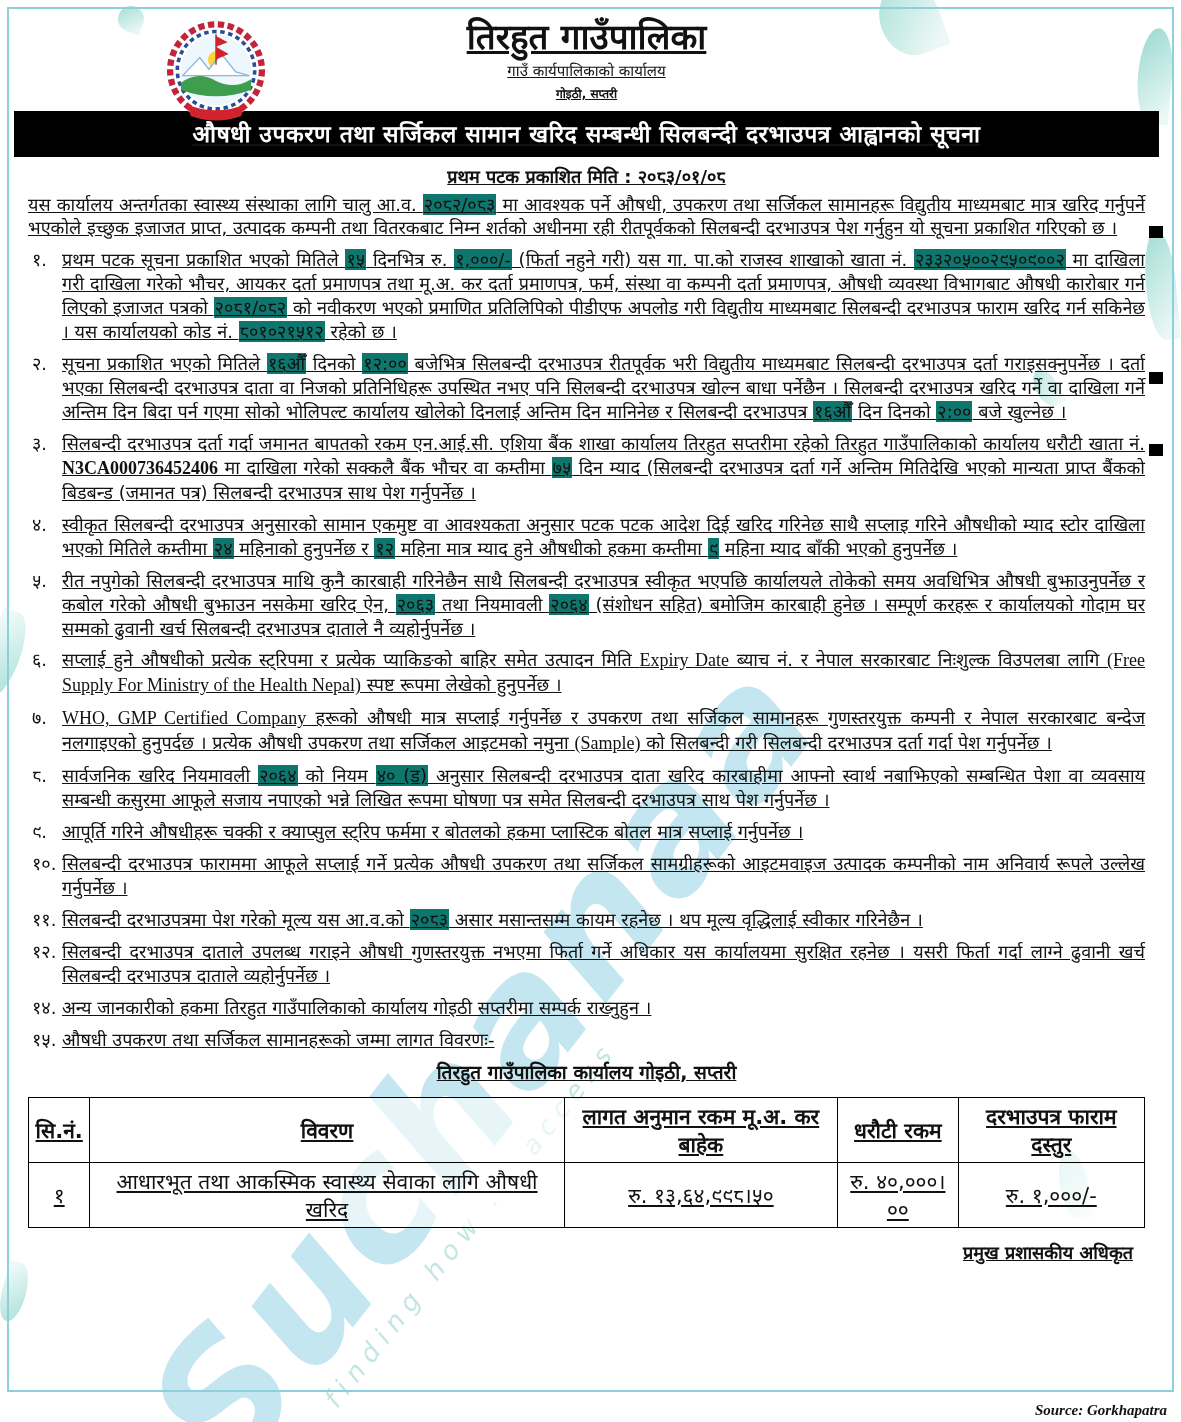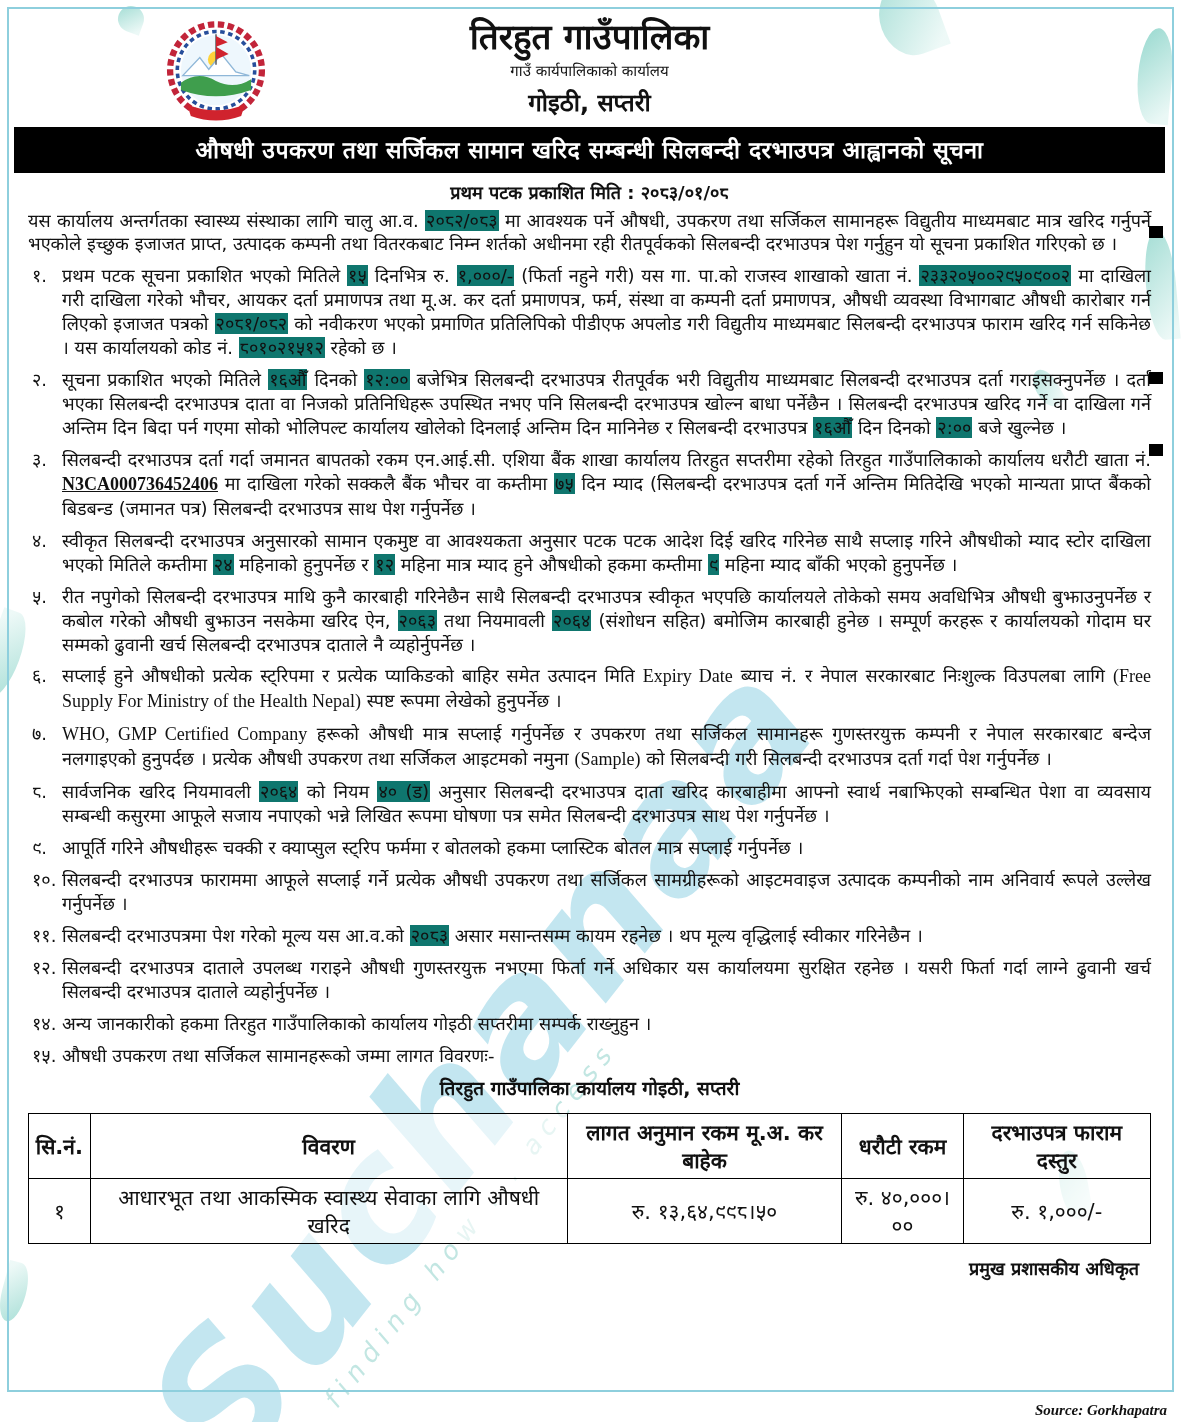--- a/index.html
+++ b/index.html
@@ -7,27 +7,27 @@
     width:1181px;height:1422px;position:relative;overflow:hidden;
     background:#ffffff;
     font-family:"DejaVu Sans", sans-serif;
     color:#111;
   }
   .frame{
     position:absolute;left:7px;top:7px;right:7px;bottom:30px;
     border:2px solid #8ecfdd;pointer-events:none;z-index:2;
   }
   .content{
-    position:absolute;left:10px;top:10px;right:12px;z-index:1;
+    position:absolute;left:10px;top:10px;right:18px;z-index:1;text-decoration:underline;
   }
   
   .header{text-align:center;padding-top:8px;position:relative;}
   .title{font-size:35px;font-weight:bold;line-height:1.1;}
   .subtitle{font-size:15px;margin-top:3px;}
-  .location{font-size:24px;font-weight:bold;margin-top:5px;}
+  .location{font-size:12px;font-weight:bold;margin-top:5px;}
   .emblem{position:absolute;left:150px;top:8px;width:112px;height:108px;}
   
   .banner{
     background:#000;color:#fff;font-size:23px;font-weight:bold;
     text-align:center;margin:9px 4px 0 4px;padding:6px 4px 8px 4px;
     letter-spacing:.5px;
   }
   .pubdate{text-align:center;font-weight:bold;font-size:18px;margin:7px 0 5px 0;}
   
   .bodytext{

